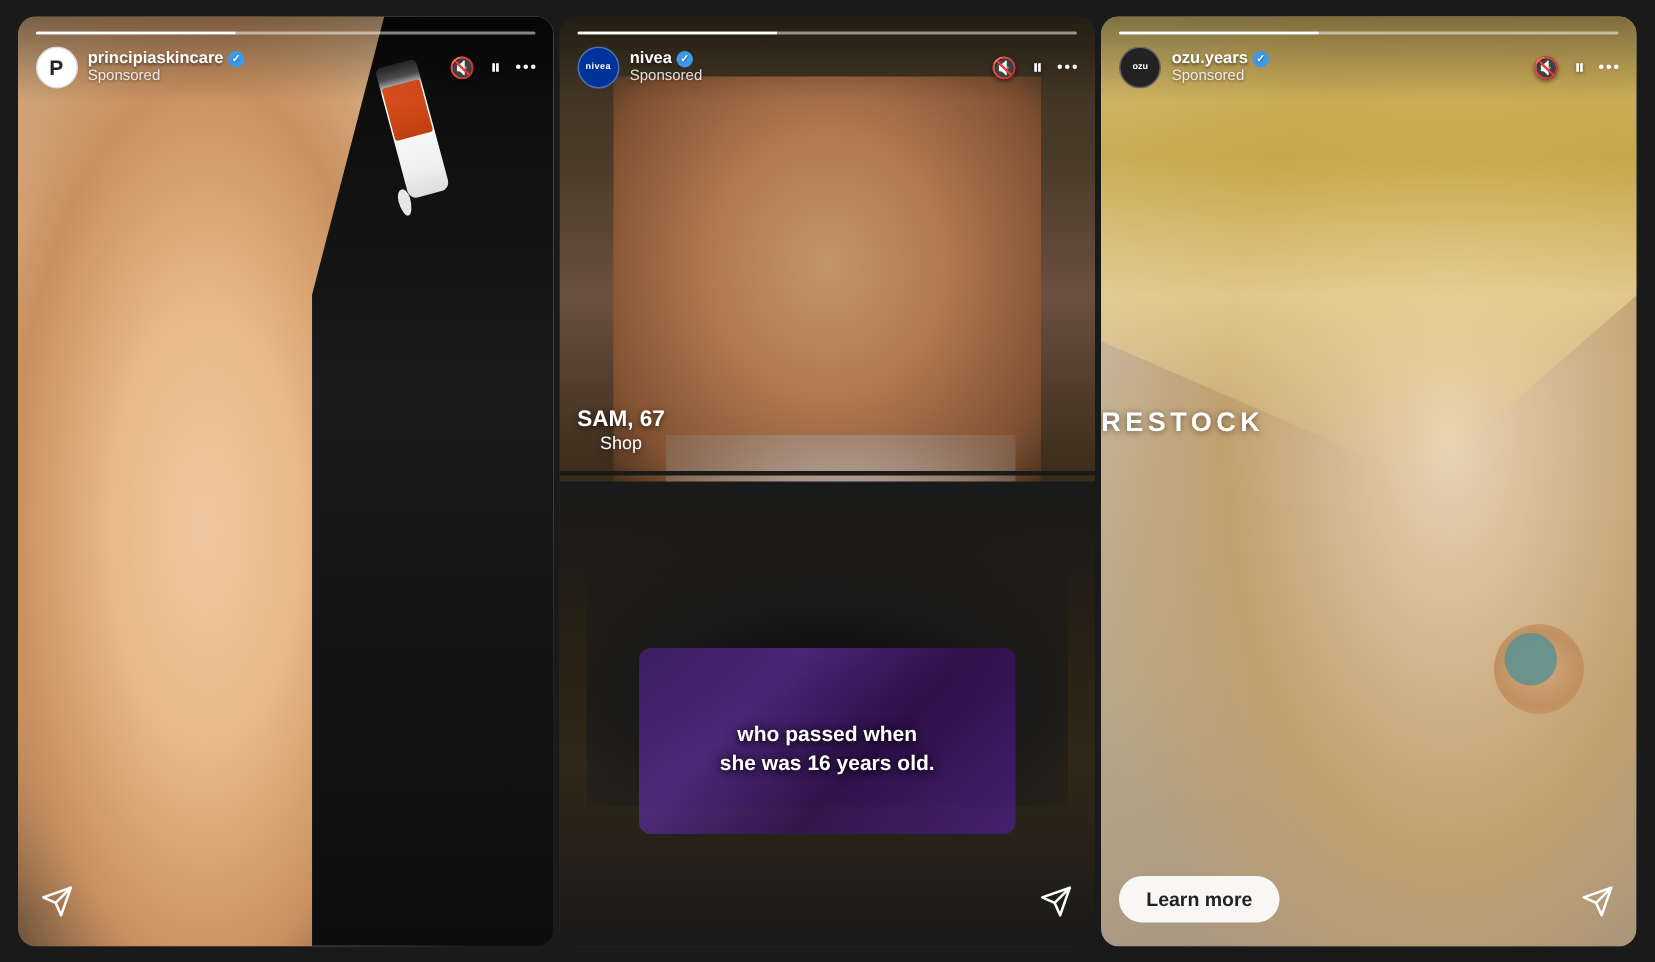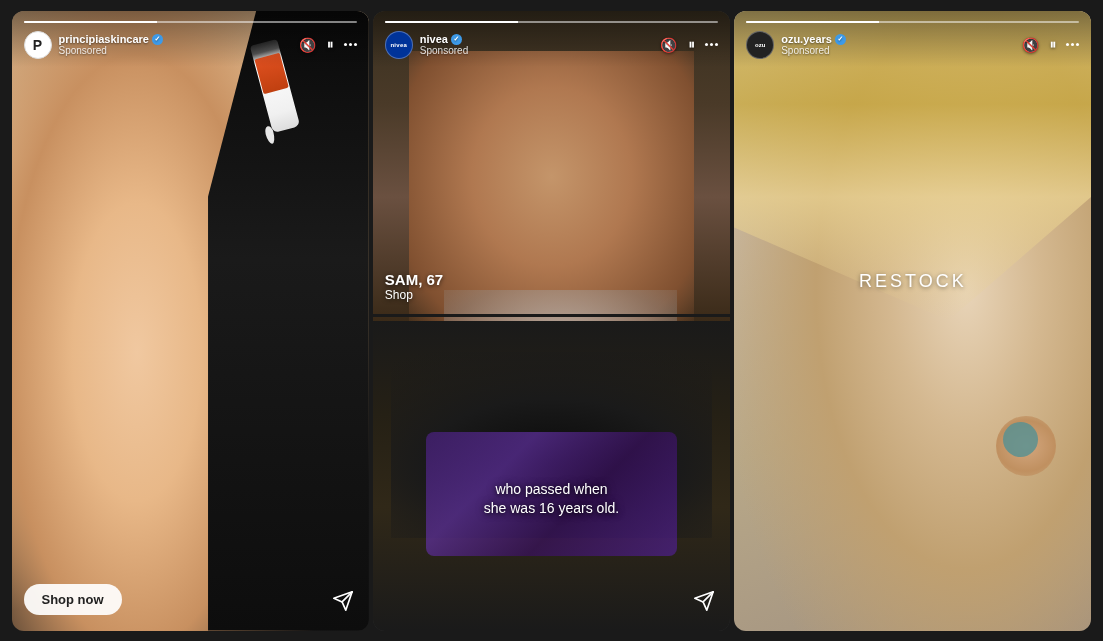--- a/index.html
+++ b/index.html
@@ -332,51 +332,51 @@
     
     .story-text-overlay {
       position: absolute;
       z-index: 5;
     }
     .sam-text {
       top: 42%;
       left: 12px;
       color: #fff;
       text-shadow: 0 1px 4px rgba(0,0,0,0.7);
+      text-align: center;
     }
     .sam-name {
       font-size: 15px;
       font-weight: 700;
       display: block;
     }
     .sam-role {
       font-size: 12px;
       font-weight: 400;
       display: block;
     }
     .subtitle-text {
       bottom: 18%;
       left: 0;
       right: 0;
       text-align: center;
       color: #fff;
       font-size: 14px;
-      font-weight: 400;
+      font-weight: 700;
       text-shadow: 0 1px 4px rgba(0,0,0,0.8), 0 0 8px rgba(0,0,0,0.5);
       line-height: 1.4;
       padding: 0 15px;
     }
     .restock-text {
       top: 42%;
       left: 0;
       right: 0;
-      text-align: center;
       color: #fff;
       font-size: 18px;
-      font-weight: 400;
+      font-weight: 700;
       letter-spacing: 3px;
       text-shadow: 0 1px 4px rgba(0,0,0,0.5);
     }
 
     
     .cta-area {
       position: absolute;
       bottom: 0;
       left: 0;
       right: 0;
@@ -447,21 +447,20 @@
           <div class="control-dots">
             <div class="dot"></div>
               <div class="dot"></div>
               <div class="dot"></div>
           </div>
         </div>
       </div>
     </div>
 
     <div class="cta-area">
-      <button class="cta-button">Shop now</button>
       <div class="dm-icon">
         <svg width="22" height="22" viewBox="0 0 24 24" fill="none" stroke="white" stroke-width="1.8" stroke-linecap="round" stroke-linejoin="round">
           <line x1="22" y1="2" x2="11" y2="13"></line>
           <polygon points="22 2 15 22 11 13 2 9 22 2"></polygon>
         </svg>
       </div>
     </div>
   </div>
 
   <div class="story">
@@ -560,15 +559,24 @@
               <div class="dot"></div>
           </div>
         </div>
       </div>
     </div>
 
     <div class="story-text-overlay restock-text">
       <span>RESTOCK</span>
     </div>
 
+    <div class="cta-area">
+      <button class="cta-button">Learn more</button>
+      <div class="dm-icon">
+        <svg width="22" height="22" viewBox="0 0 24 24" fill="none" stroke="white" stroke-width="1.8" stroke-linecap="round" stroke-linejoin="round">
+          <line x1="22" y1="2" x2="11" y2="13"></line>
+          <polygon points="22 2 15 22 11 13 2 9 22 2"></polygon>
+        </svg>
+      </div>
+    </div>
   </div>
 
 </div>
 
 </body></html>

